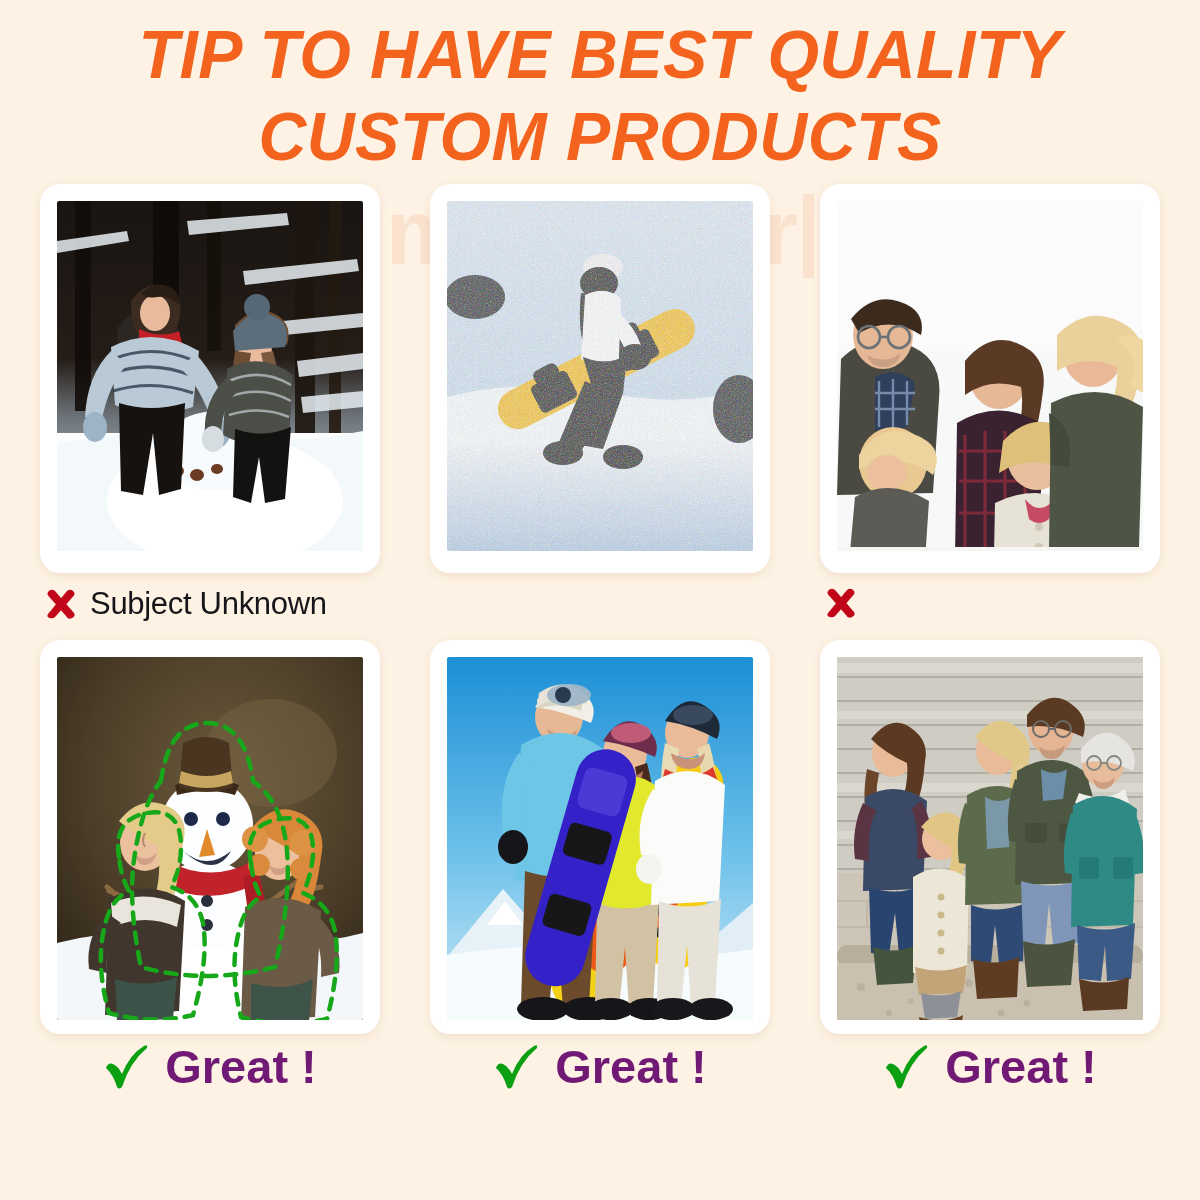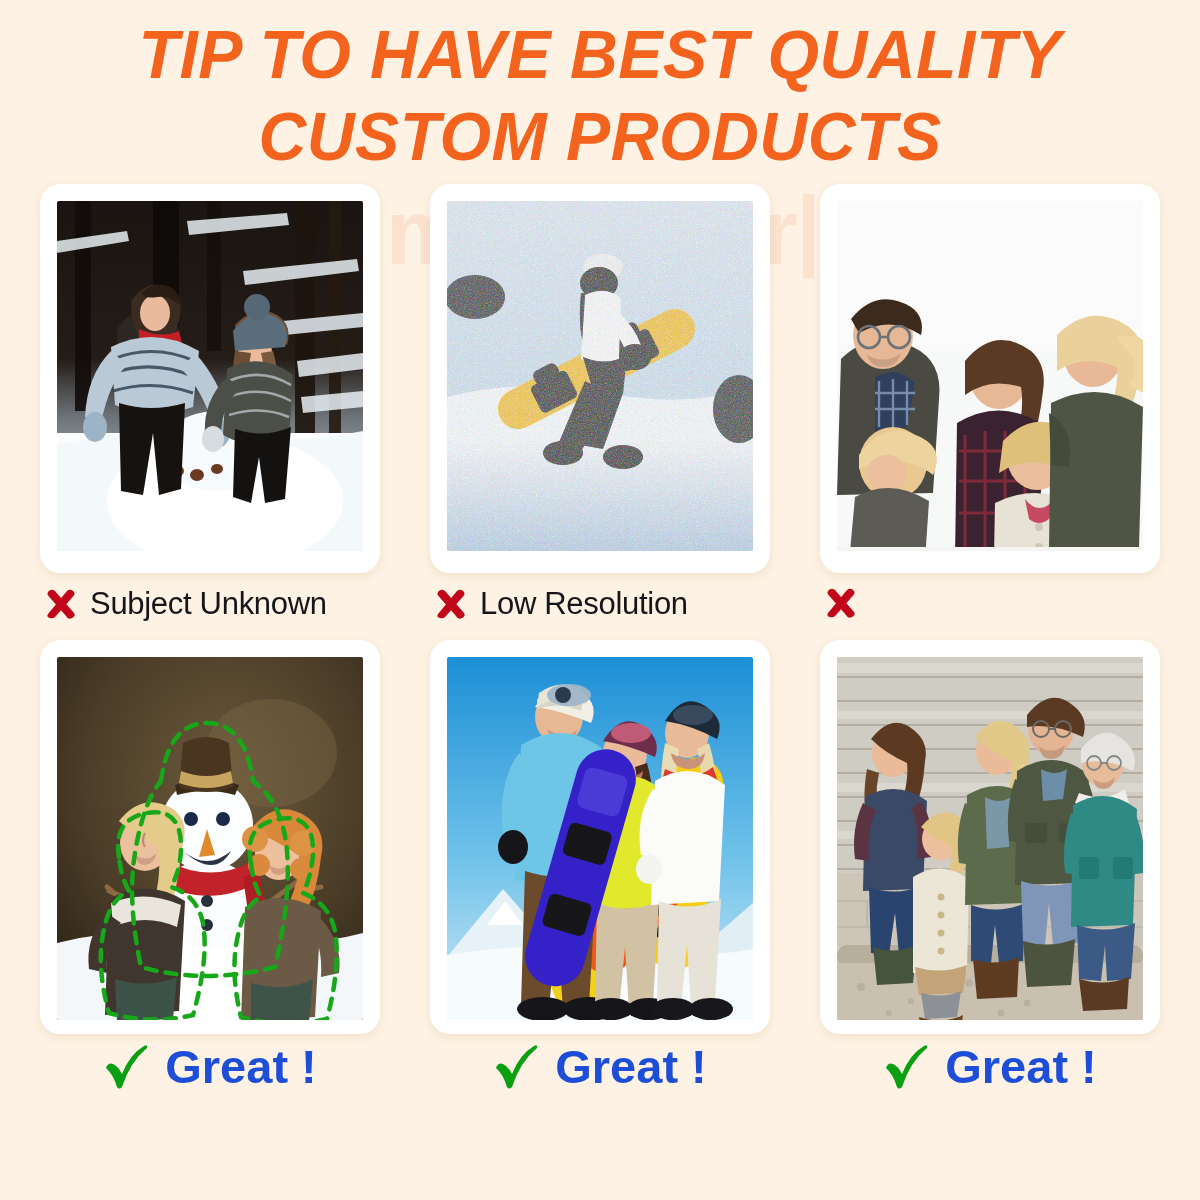--- a/index.html
+++ b/index.html
@@ -101,21 +101,21 @@
     align-items:center;
     justify-content:center;
     gap:16px;
     padding-top:9px;
     padding-bottom:2px;
   }
   .checkicon{ flex:0 0 auto; width:46px; height:46px; }
   .greattxt{
     font-size:47px;
     font-weight:700;
-    color:#1d4ed8;
+    color:#701a75;
     letter-spacing:0px;
     line-height:1;
   }
 </style>
 </head>
 <body>
 
 <div class="watermark">
   <span>macorner</span><span class="bar"></span>
 </div>
@@ -273,29 +273,20 @@
               <path d="M170 110 q18 16 24 34 l-14 10 q-8 -22 -20 -32 Z" fill="#fafbfc"></path>
               <ellipse cx="188" cy="156" rx="16" ry="13" fill="#111114"></ellipse>
               <path d="M136 156 q24 10 44 -2 l-4 38 l-20 56 l-22 -4 l12 -54 Z" fill="#16161a"></path>
               <path d="M138 180 l-28 66 l22 8 l34 -60 Z" fill="#16161a"></path>
               <ellipse cx="116" cy="252" rx="20" ry="12" fill="#0e0e11"></ellipse>
               <ellipse cx="176" cy="256" rx="20" ry="12" fill="#0e0e11"></ellipse>
             </g>
           </svg>
         </div>
       </div>
-      <div class="badlabel">
-        <span class="xicon">
-          <svg viewBox="0 0 34 34">
-              <path d="M4 5 q3 -4 7 -1 L30 26 q2 3 -2 5 q-4 2 -6 -2 L4.5 9 Q2.5 7 4 5 Z" fill="#C2061A"></path>
-              <path d="M30 5 q-3 -4 -7 -1 L4 27 q-2 3 2 4 q4 1 6 -2 L29.5 9 Q31.5 7 30 5 Z" fill="#C2061A"></path>
-            </svg>
-        </span>
-        <span>Low Resolution</span>
-      </div>
     </div>
 
     <div class="cell">
       <div class="card top">
         <div class="photo tall">
           <svg viewBox="0 0 306 350" preserveAspectRatio="xMidYMid slice">
             <rect width="306" height="350" fill="#f7f8f8"></rect>
             <rect x="0" y="0" width="306" height="150" fill="#fbfbfb"></rect>
 
             <g transform="translate(-6,96)">

